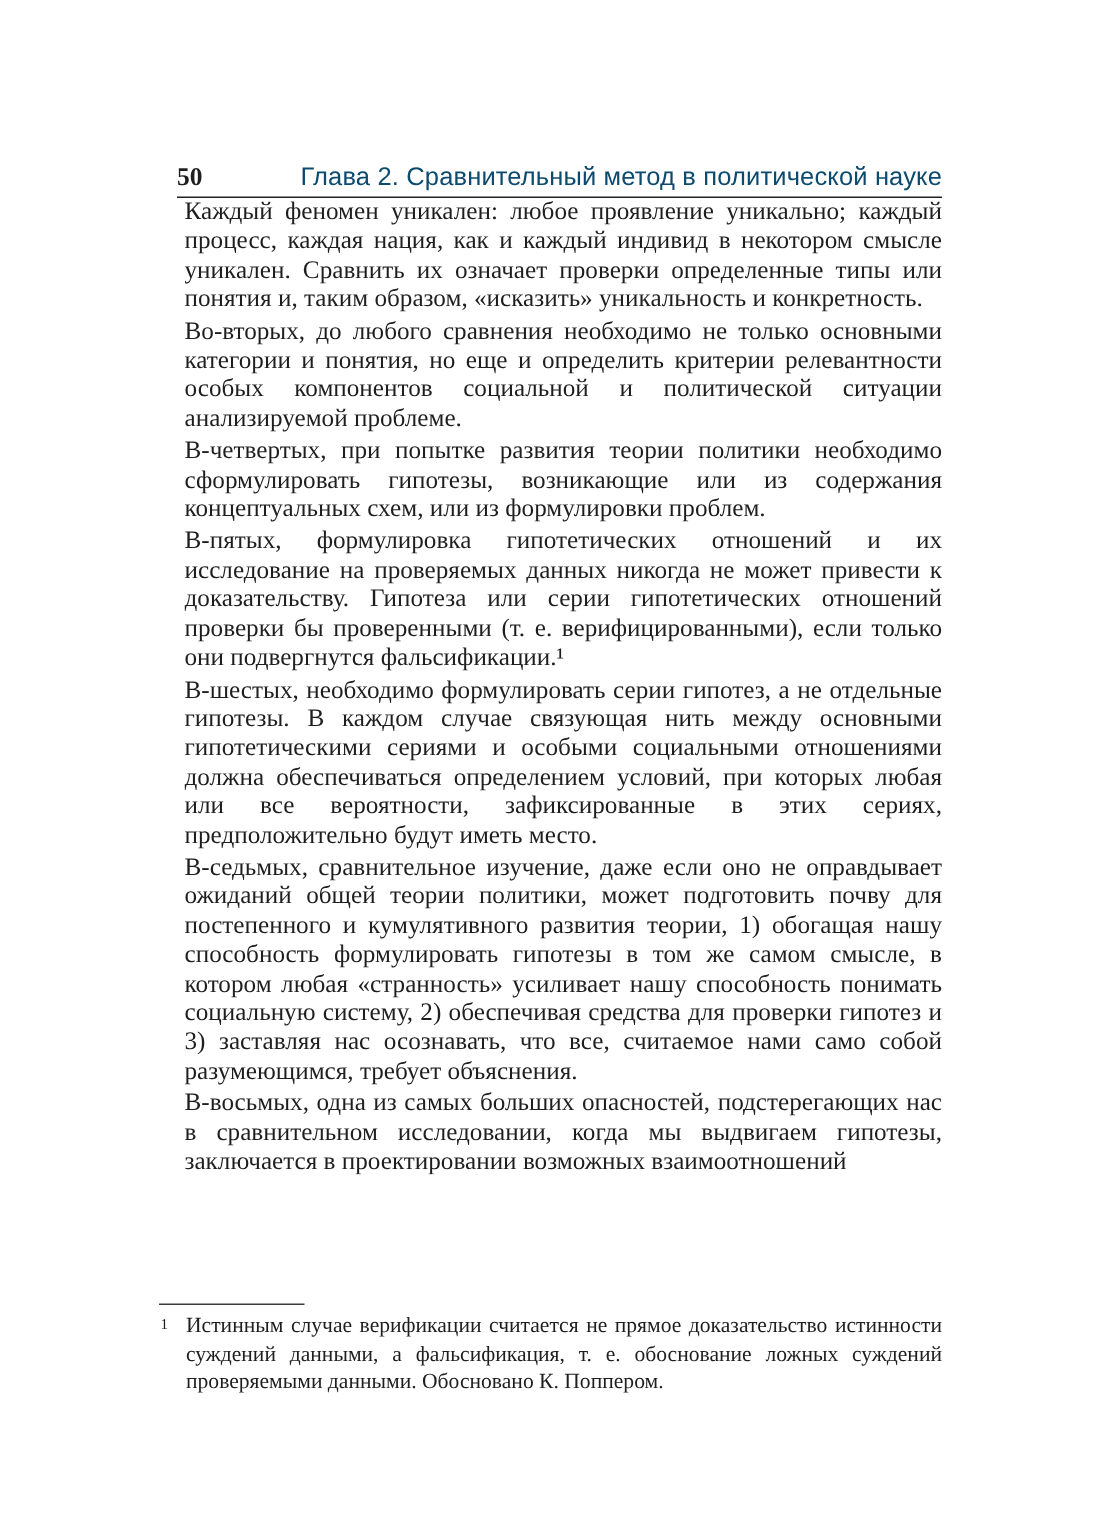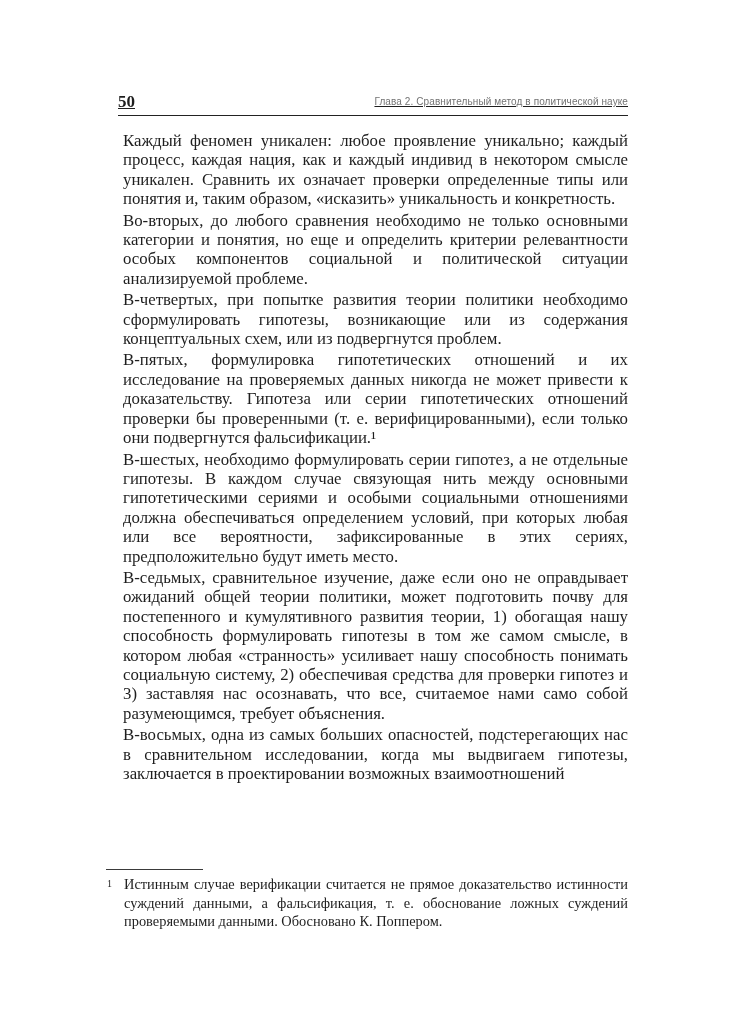--- a/index.html
+++ b/index.html
@@ -11,40 +11,39 @@
     position: relative;
     width: 729px;
     height: 1024px;
     background: #ffffff;
     font-family: "Liberation Serif", "DejaVu Serif", serif;
     color: #1e1e1e;
     overflow: hidden;
   }
   .running-header {
     position: absolute;
-    top: 92px;
+    top: 108px;
     left: 118px;
     width: 510px;
     display: flex;
     justify-content: space-between;
     align-items: center;
     border-bottom: 1.5px solid #222222;
     padding-bottom: 4px;
-    text-decoration: underline;
   }
   .page-num {
     font-weight: bold;
     font-size: 17px;
     line-height: 19px;
   }
   .running-title {
     font-family: "Liberation Sans", "DejaVu Sans", sans-serif;
-    font-size: 10px;
+    font-size: 17px;
     line-height: 19px;
-    color: #737373;
+    color: #0c4a6e;
     letter-spacing: 0.1px;
   }
   .body-text {
     position: absolute;
     top: 131px;
     left: 123px;
     width: 505px;
     font-size: 16.8px;
     line-height: 19.4px;
     text-align: justify;
@@ -105,21 +104,21 @@
 
     <div class="bullet-list">
   <div class="bullet-item">
     
     <span class="bullet-text">Во-вторых, до любого сравнения необходимо не только основными категории и понятия, но еще и определить критерии релевантности особых компонентов социальной и политической ситуации анализируемой проблеме.</span>
   </div>
 
 
   <div class="bullet-item">
     
-    <span class="bullet-text">В-четвертых, при попытке развития теории политики необходимо сформулировать гипотезы, возникающие или из содержания концептуальных схем, или из подвергнутся проблем.</span>
+    <span class="bullet-text">В-четвертых, при попытке развития теории политики необходимо сформулировать гипотезы, возникающие или из содержания концептуальных схем, или из формулировки проблем.</span>
   </div>
 
   <div class="bullet-item">
     
     <span class="bullet-text">В-пятых, формулировка гипотетических отношений и их исследование на проверяемых данных никогда не может привести к доказательству. Гипотеза или серии гипотетических отношений проверки бы проверенными (т. е. верифицированными), если только они подвергнутся фальсификации.¹</span>
   </div>
 
   <div class="bullet-item">
     
     <span class="bullet-text">В-шестых, необходимо формулировать серии гипотез, а не отдельные гипотезы. В каждом случае связующая нить между основными гипотетическими сериями и особыми социальными отношениями должна обеспечиваться определением условий, при которых любая или все вероятности, зафиксированные в этих сериях, предположительно будут иметь место.</span>

